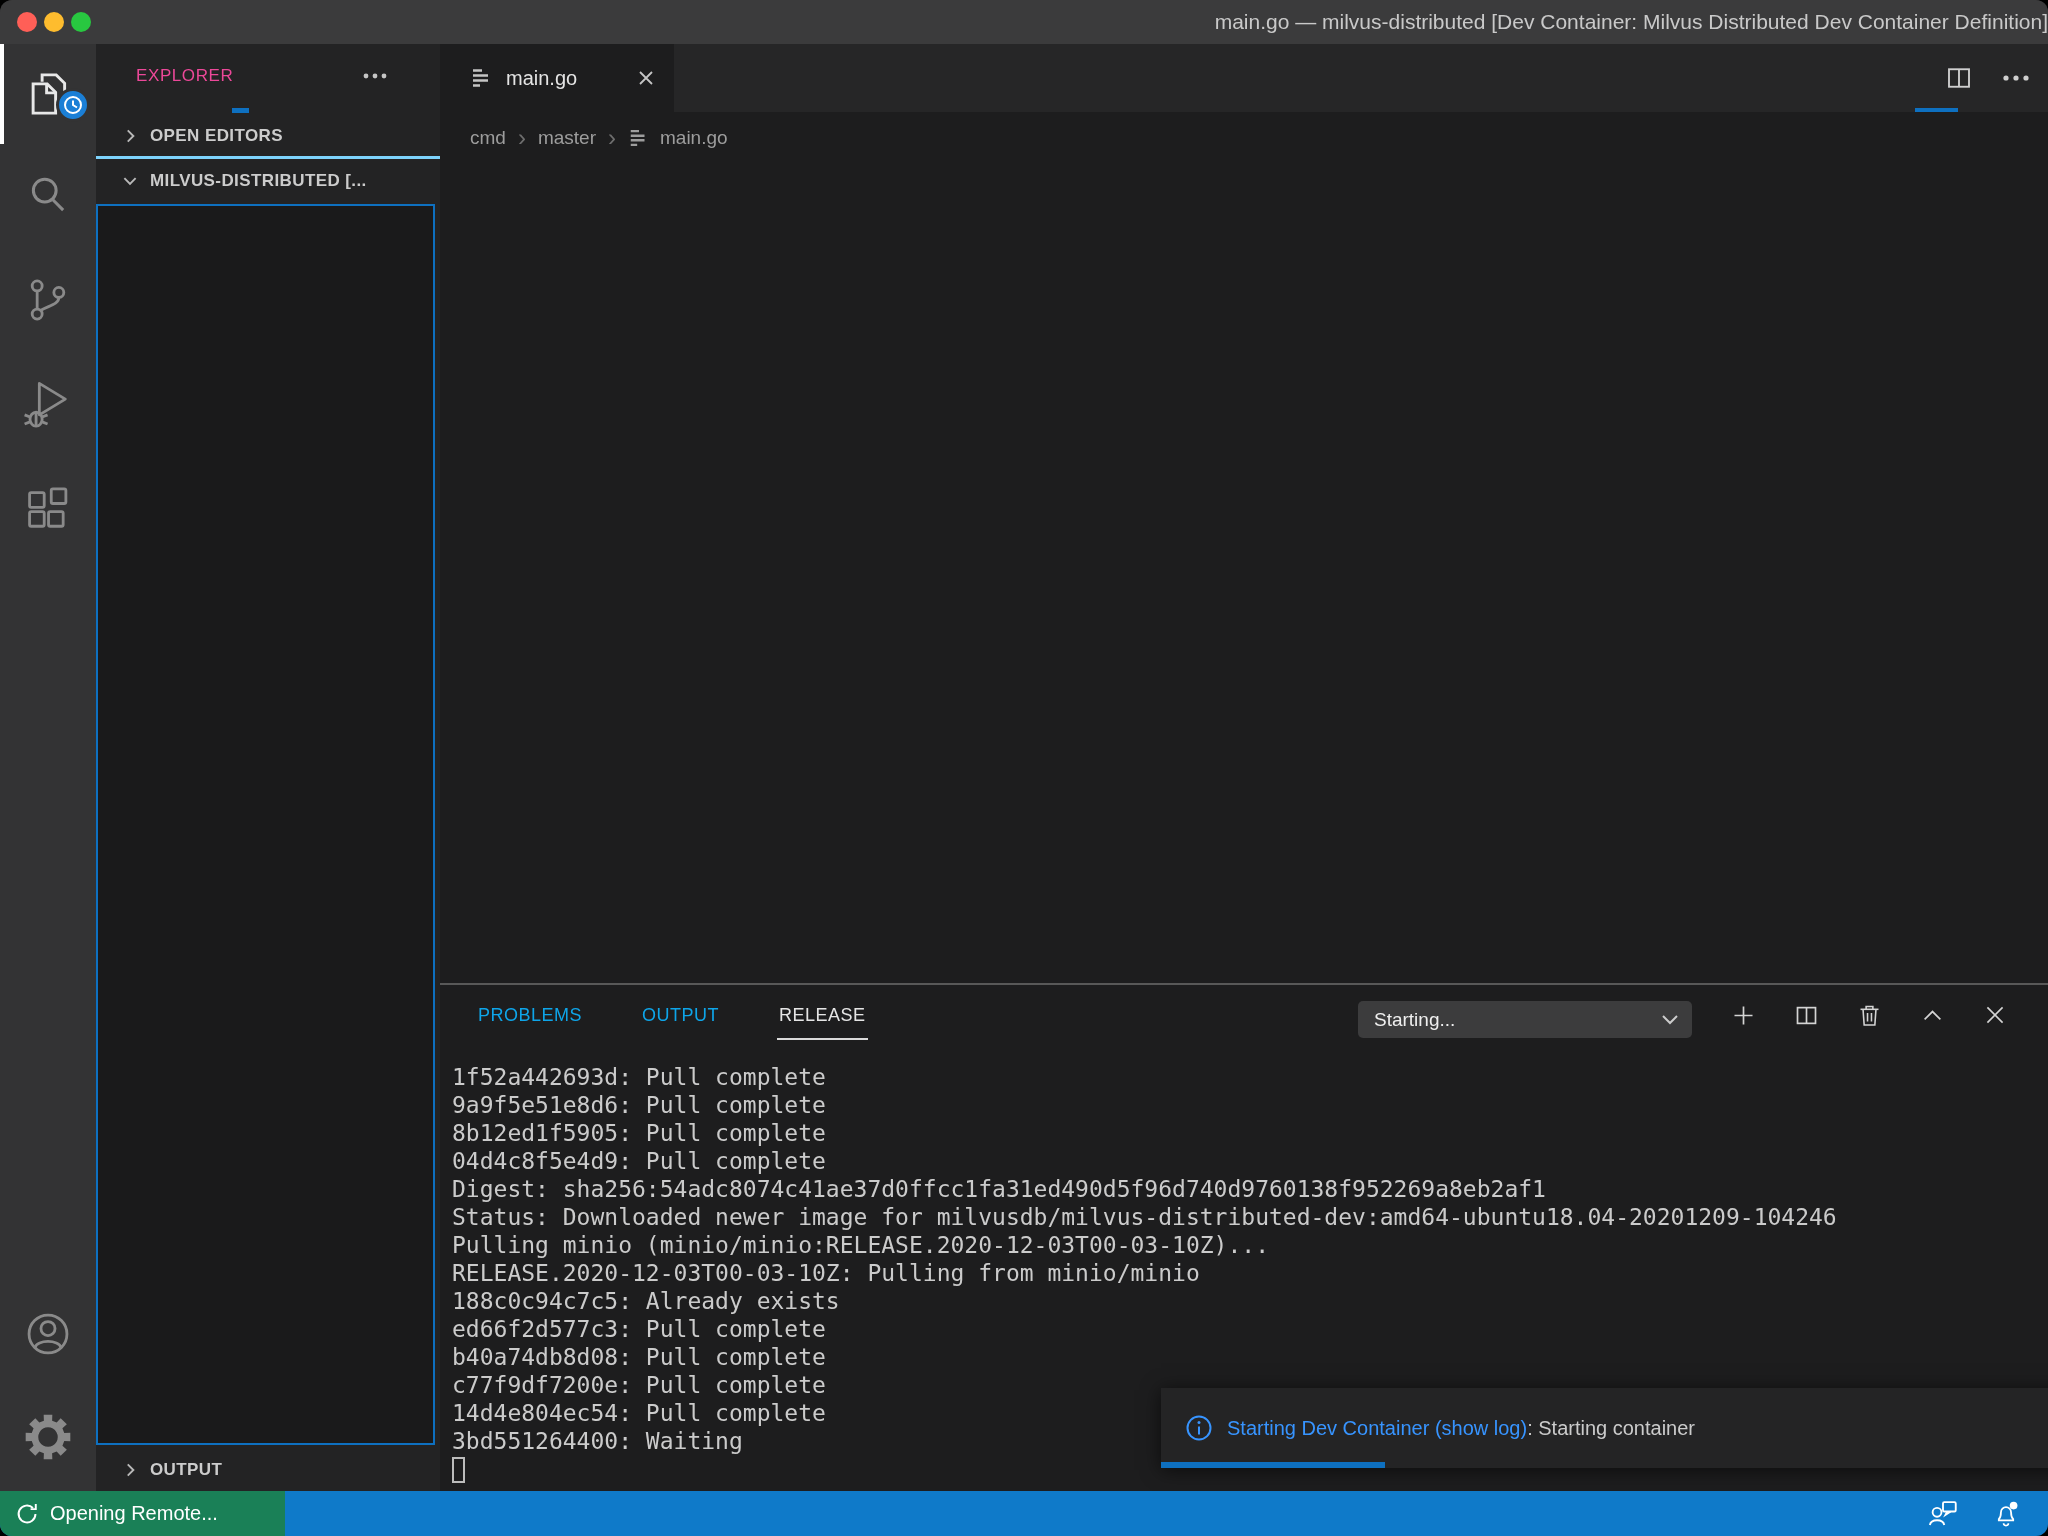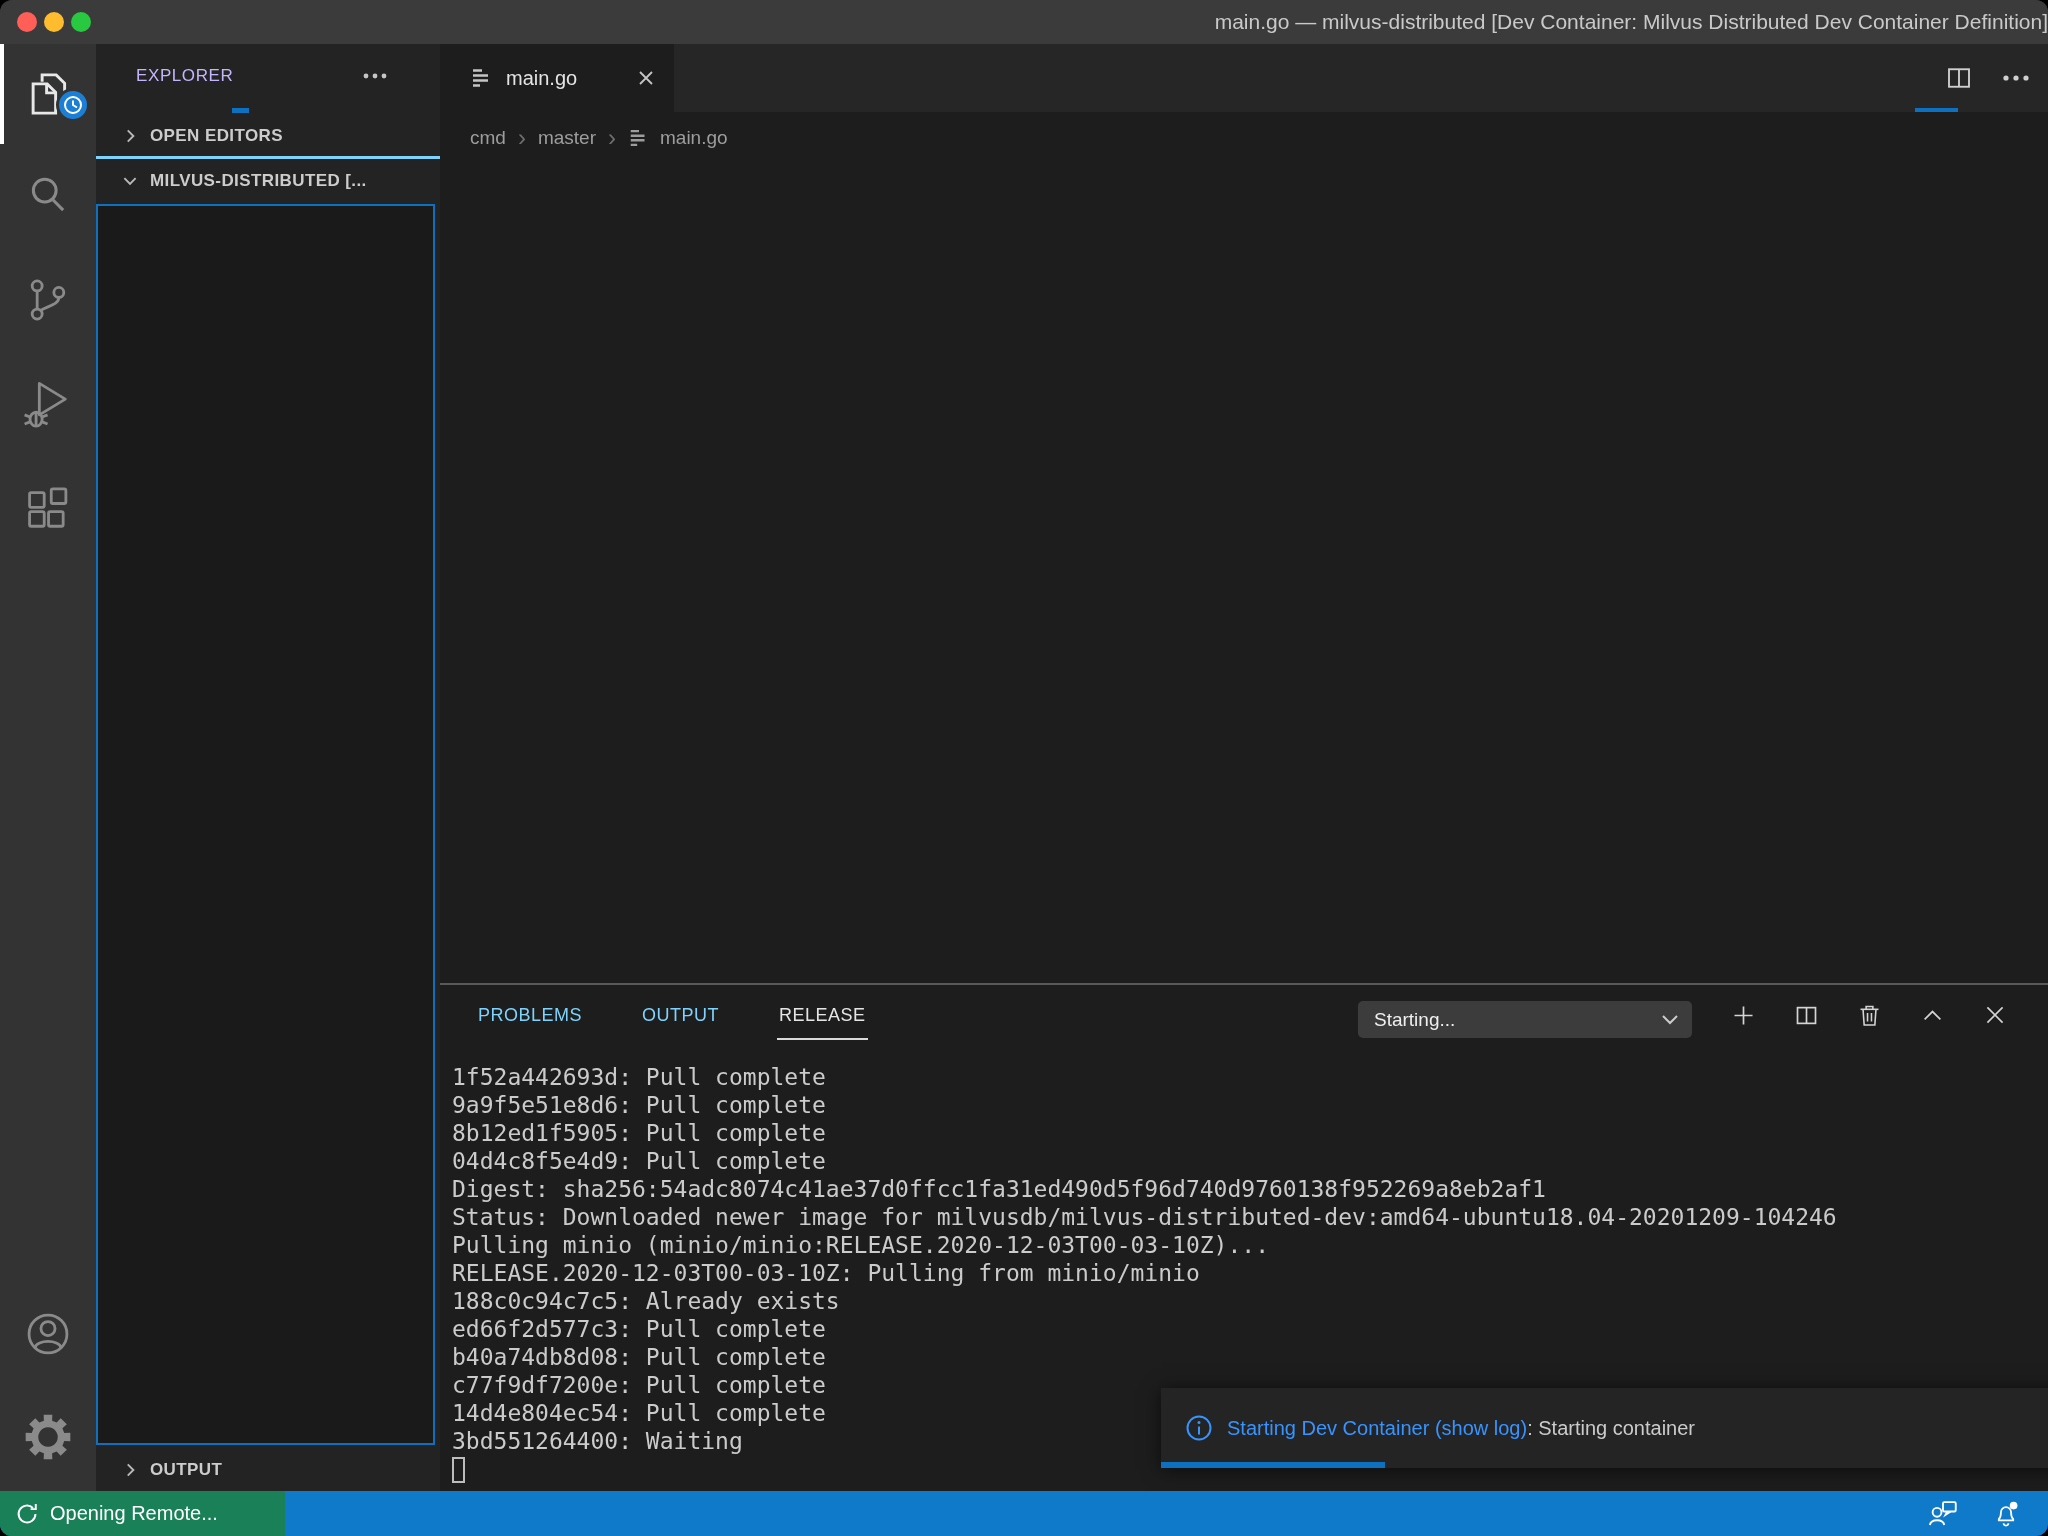--- a/index.html
+++ b/index.html
@@ -22,21 +22,21 @@
   .ab-item.active { color:#e8e8e8; border-left:4px solid #ffffff; }
   .ab1{top:0px;} .ab2{top:102px;} .ab3{top:206px;} .ab4{top:310px;} .ab5{top:416px;}
   .ab6{top:1240px;} .ab7{top:1343px;}
   .badge-clock { position:absolute; left:46px; top:34px; width:34px; height:34px; border-radius:50%;
                  background:#1b7fd6; border:3px solid #333334; display:flex; align-items:center; justify-content:center; }
   .files-wrap { position:relative; width:80px; height:80px; display:flex; align-items:center; justify-content:center; }
 
   
   .sidebar { position:absolute; left:96px; top:44px; width:344px; height:1447px; background:#232324; }
   .sb-titlerow { position:absolute; left:0; top:0; width:344px; height:64px; }
-  .sb-title { position:absolute; left:40px; top:0; height:64px; line-height:64px; font-size:17px; color:#c4b5fd; letter-spacing:.6px; }
+  .sb-title { position:absolute; left:40px; top:0; height:64px; line-height:64px; font-size:17px; color:#ec4899; letter-spacing:.6px; }
   .sb-more { position:absolute; right:48px; top:20px; width:34px; height:24px; display:flex; align-items:center; justify-content:center; color:#c5c5c5; }
   .sb-progress { position:absolute; left:136px; top:64px; width:17px; height:5px; background:#0e70c0; }
   .sb-row { position:absolute; left:0; width:344px; display:flex; align-items:center; color:#cccccc; font-weight:bold; font-size:17px; letter-spacing:.4px;padding-left:12px; }
   .row-openeditors { top:72px; height:40px; }
   .row-project { top:112px; height:46px; border-top:3px solid #7dd3fc; }
   .row-outline { top:1405px; height:42px; }
   .sb-chev { width:20px; margin-left:12px; margin-right:10px; display:flex; align-items:center; justify-content:center; color:#b8b8b8; }
   .sb-label { white-space:nowrap; overflow:hidden; }
   .tree-box { position:absolute; left:0px; top:160px; width:339px; height:1241px; background:#1a1a1b; border:2px solid #0e70c0; }
 
@@ -50,21 +50,21 @@
   .breadcrumbs { position:absolute; left:440px; top:112px; width:1608px; height:52px; background:#1d1d1e;
                  display:flex; align-items:center; color:#9d9d9d; font-size:19px; }
   .bc-first { margin-left:30px; }
   .bc-sep { color:#6e6e6e; font-size:24px; margin:0 12px; line-height:1; }
   .bc-ficon { color:#9d9d9d; display:flex; margin-right:10px; }
   .editor-empty { position:absolute; left:440px; top:164px; width:1608px; height:819px; background:#1d1d1e; }
 
   
   .panel { position:absolute; left:440px; top:983px; width:1608px; height:508px; background:#1d1d1e; border-top:2px solid #585858; }
   .panel-tabs { position:absolute; left:36px; top:0; height:60px; display:flex; align-items:center; }
-  .ptab { font-size:18px; letter-spacing:.5px; color:#7dd3fc; margin-right:56px; padding:18px 2px; position:relative; }
+  .ptab { font-size:18px; letter-spacing:.5px; color:#0ea5e9; margin-right:56px; padding:18px 2px; position:relative; }
   .ptab.active { color:#e5e5e5; }
   .ptab.active::after { content:""; position:absolute; left:0; right:0; bottom:4px; height:2px; background:#dadada; }
   .term-select { position:absolute; left:918px; top:16px; width:334px; height:37px; background:#3c3c3d; border-radius:5px;
                  display:flex; align-items:center; color:#efefef; font-size:19px; }
   .term-select .val { margin-left:16px; }
   .term-select .chev { margin-left:auto; margin-right:12px; color:#cccccc; display:flex; }
   .panel-actions { position:absolute; right:40px; top:0; height:60px; display:flex; align-items:center; gap:36px; color:#d4d4d4; }
   .terminal { position:absolute; left:12px; top:78px; width:1570px;
               font-family:"DejaVu Sans Mono", monospace; font-size:23px; line-height:28px; color:#cbcbcb; white-space:pre; }
   .term-cursor { position:absolute; left:12px; top:472px; width:13px; height:26px; border:2px solid #bcbcbc; }

